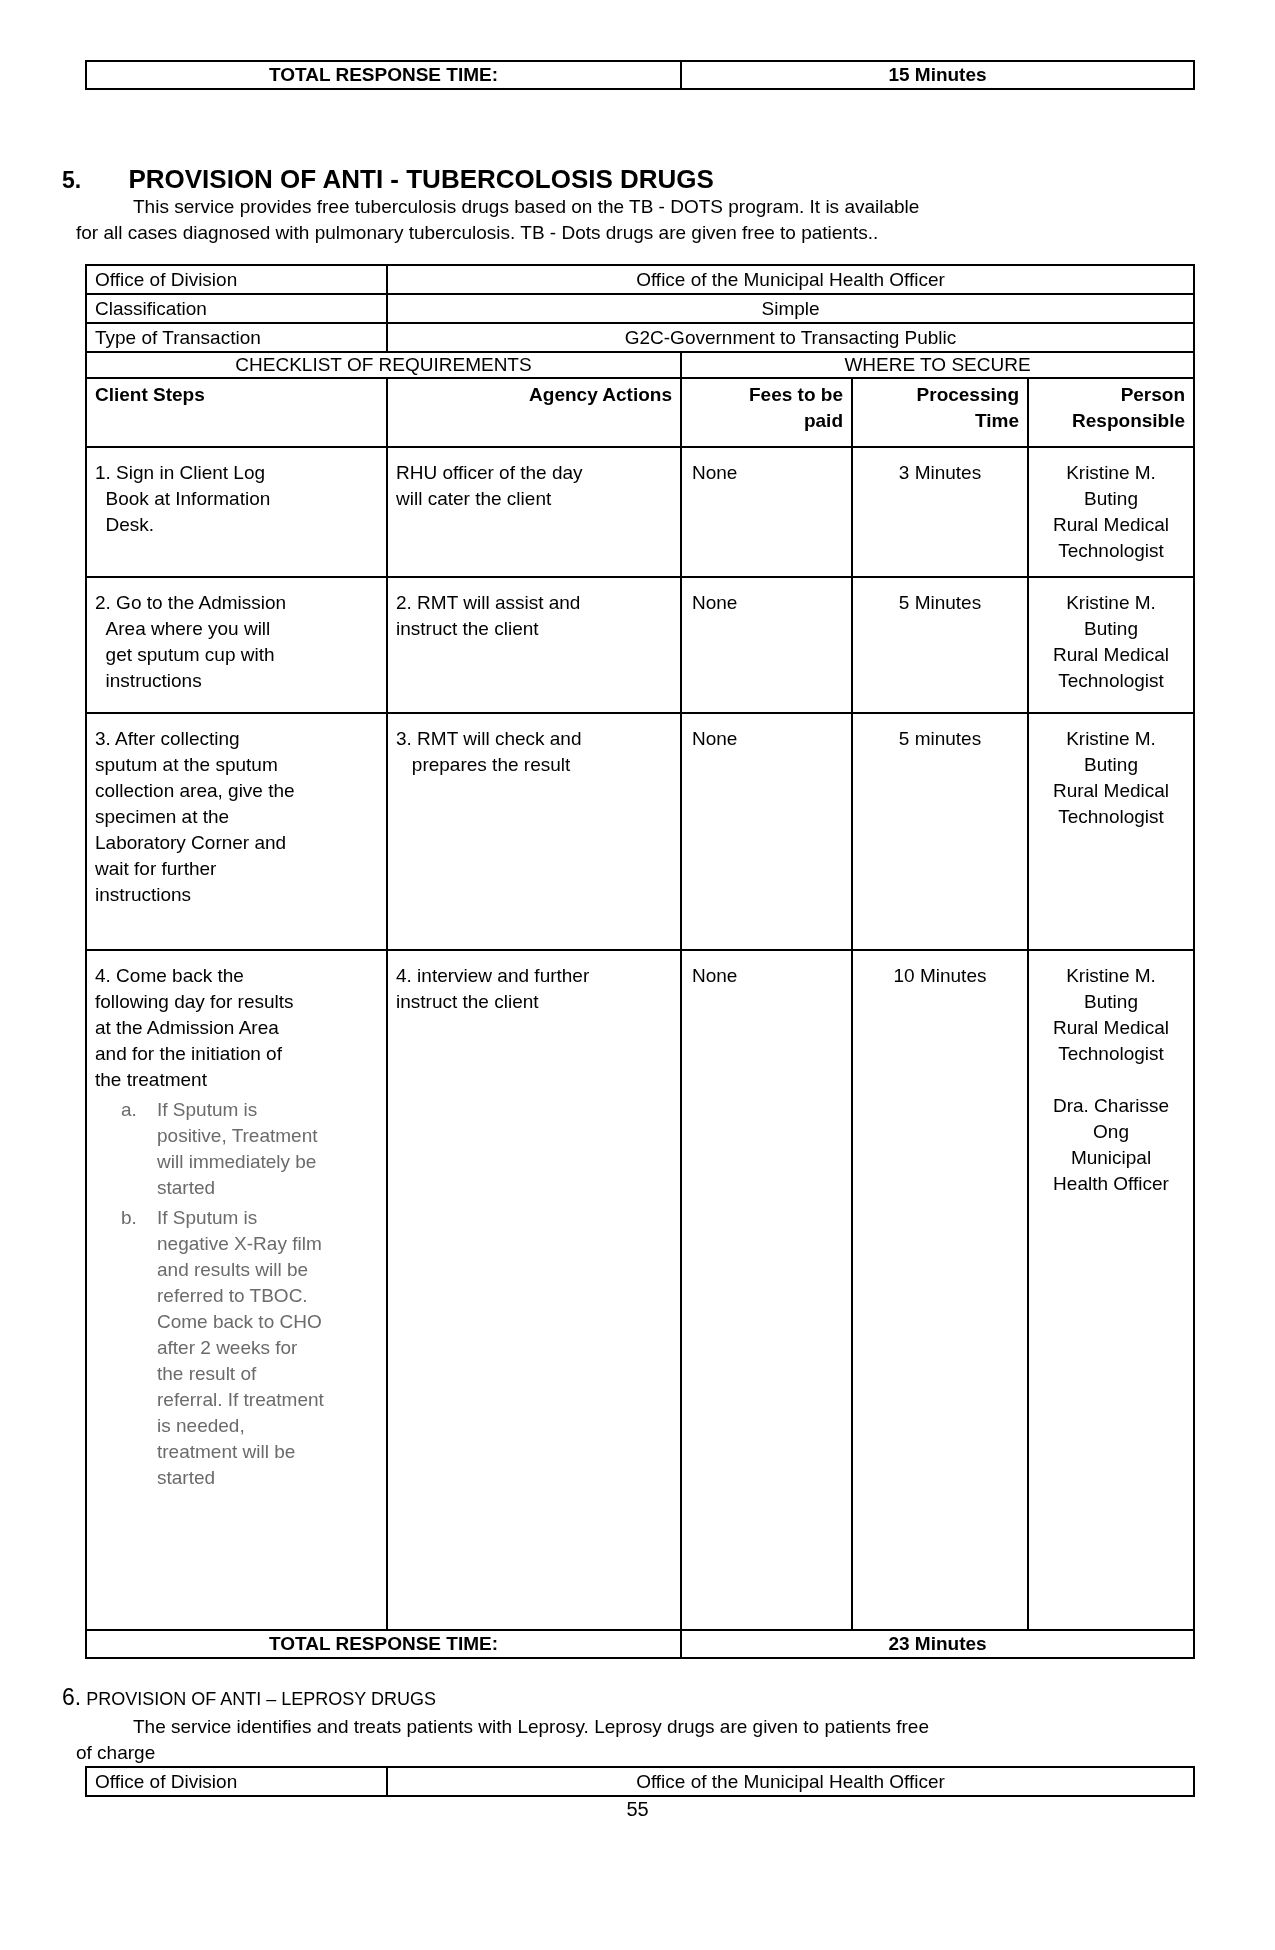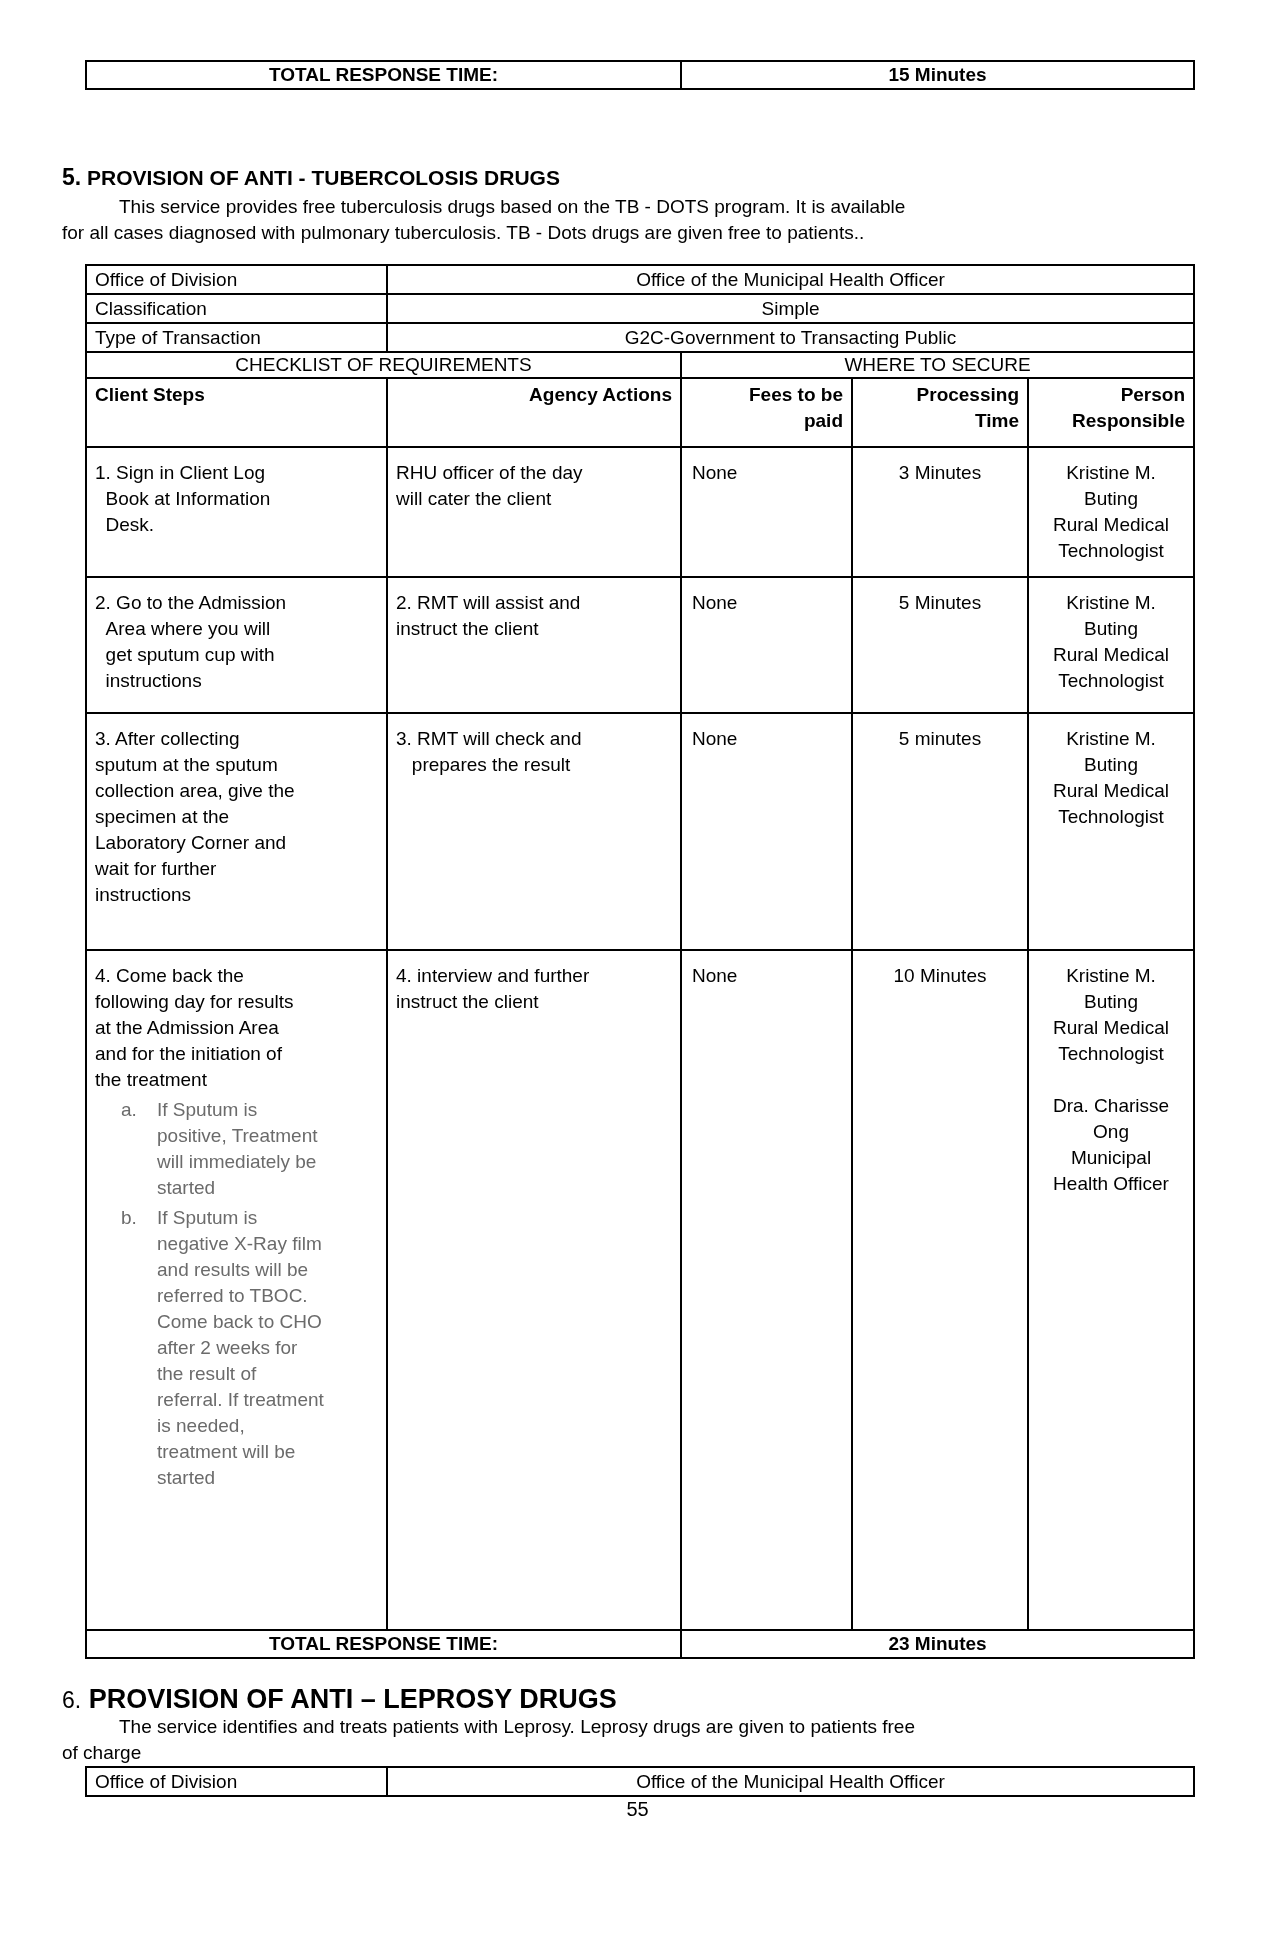--- a/index.html
+++ b/index.html
@@ -25,30 +25,30 @@
   .center { text-align: center; }
   .prewrap { white-space: pre-wrap; }
 
   
   .prev-table { position: absolute; left: 85px; top: 60px; }
   .prev-table td { height: 28px; padding: 1px 8px; line-height: 24px; }
 
   
   .sec5-heading { position: absolute; left: 62px; top: 164px; }
   .sec5-heading .num { font-size: 23px; font-weight: bold; }
-  .sec5-heading .ttl { font-size: 21px; font-weight: bold; }
+  .sec5-heading .ttl { font-size: 26px; font-weight: bold; margin-left: 40px; }
   .sec-para {
-    position: absolute; left: 62px; width: 1151px;
+    position: absolute; left: 76px; width: 1151px;
     font-size: 19px; line-height: 25.5px;
     text-indent: 57px; white-space: pre-wrap;
   }
   .sec5-para { top: 194px; }
   .sec6-heading { position: absolute; left: 62px; top: 1684px; }
   .sec6-heading .num { font-size: 23px; font-weight: normal; }
-  .sec6-heading .ttl { font-size: 27px; font-weight: bold; }
+  .sec6-heading .ttl { font-size: 18px; font-weight: normal; }
   .sec6-para { top: 1714px; }
 
   
   .main-table { position: absolute; left: 85px; top: 264px; }
   .info-row td { height: 28px; padding: 1px 8px; line-height: 25px; }
   .checklist-row td { height: 26px; padding: 0 8px; line-height: 24px; text-align: center; }
   .header-row td { height: 58px; font-weight: bold; text-align: right; white-space: pre-line; padding-top: 3px; }
   .header-row td.steps-h { text-align: left; }
   .r1 { height: 124px; margin-top: 20px; } .r2 { height: 136px; } .r3 { height: 237px; } .r4 { height: 680px; }
   td.fees { padding-left: 10px; }

